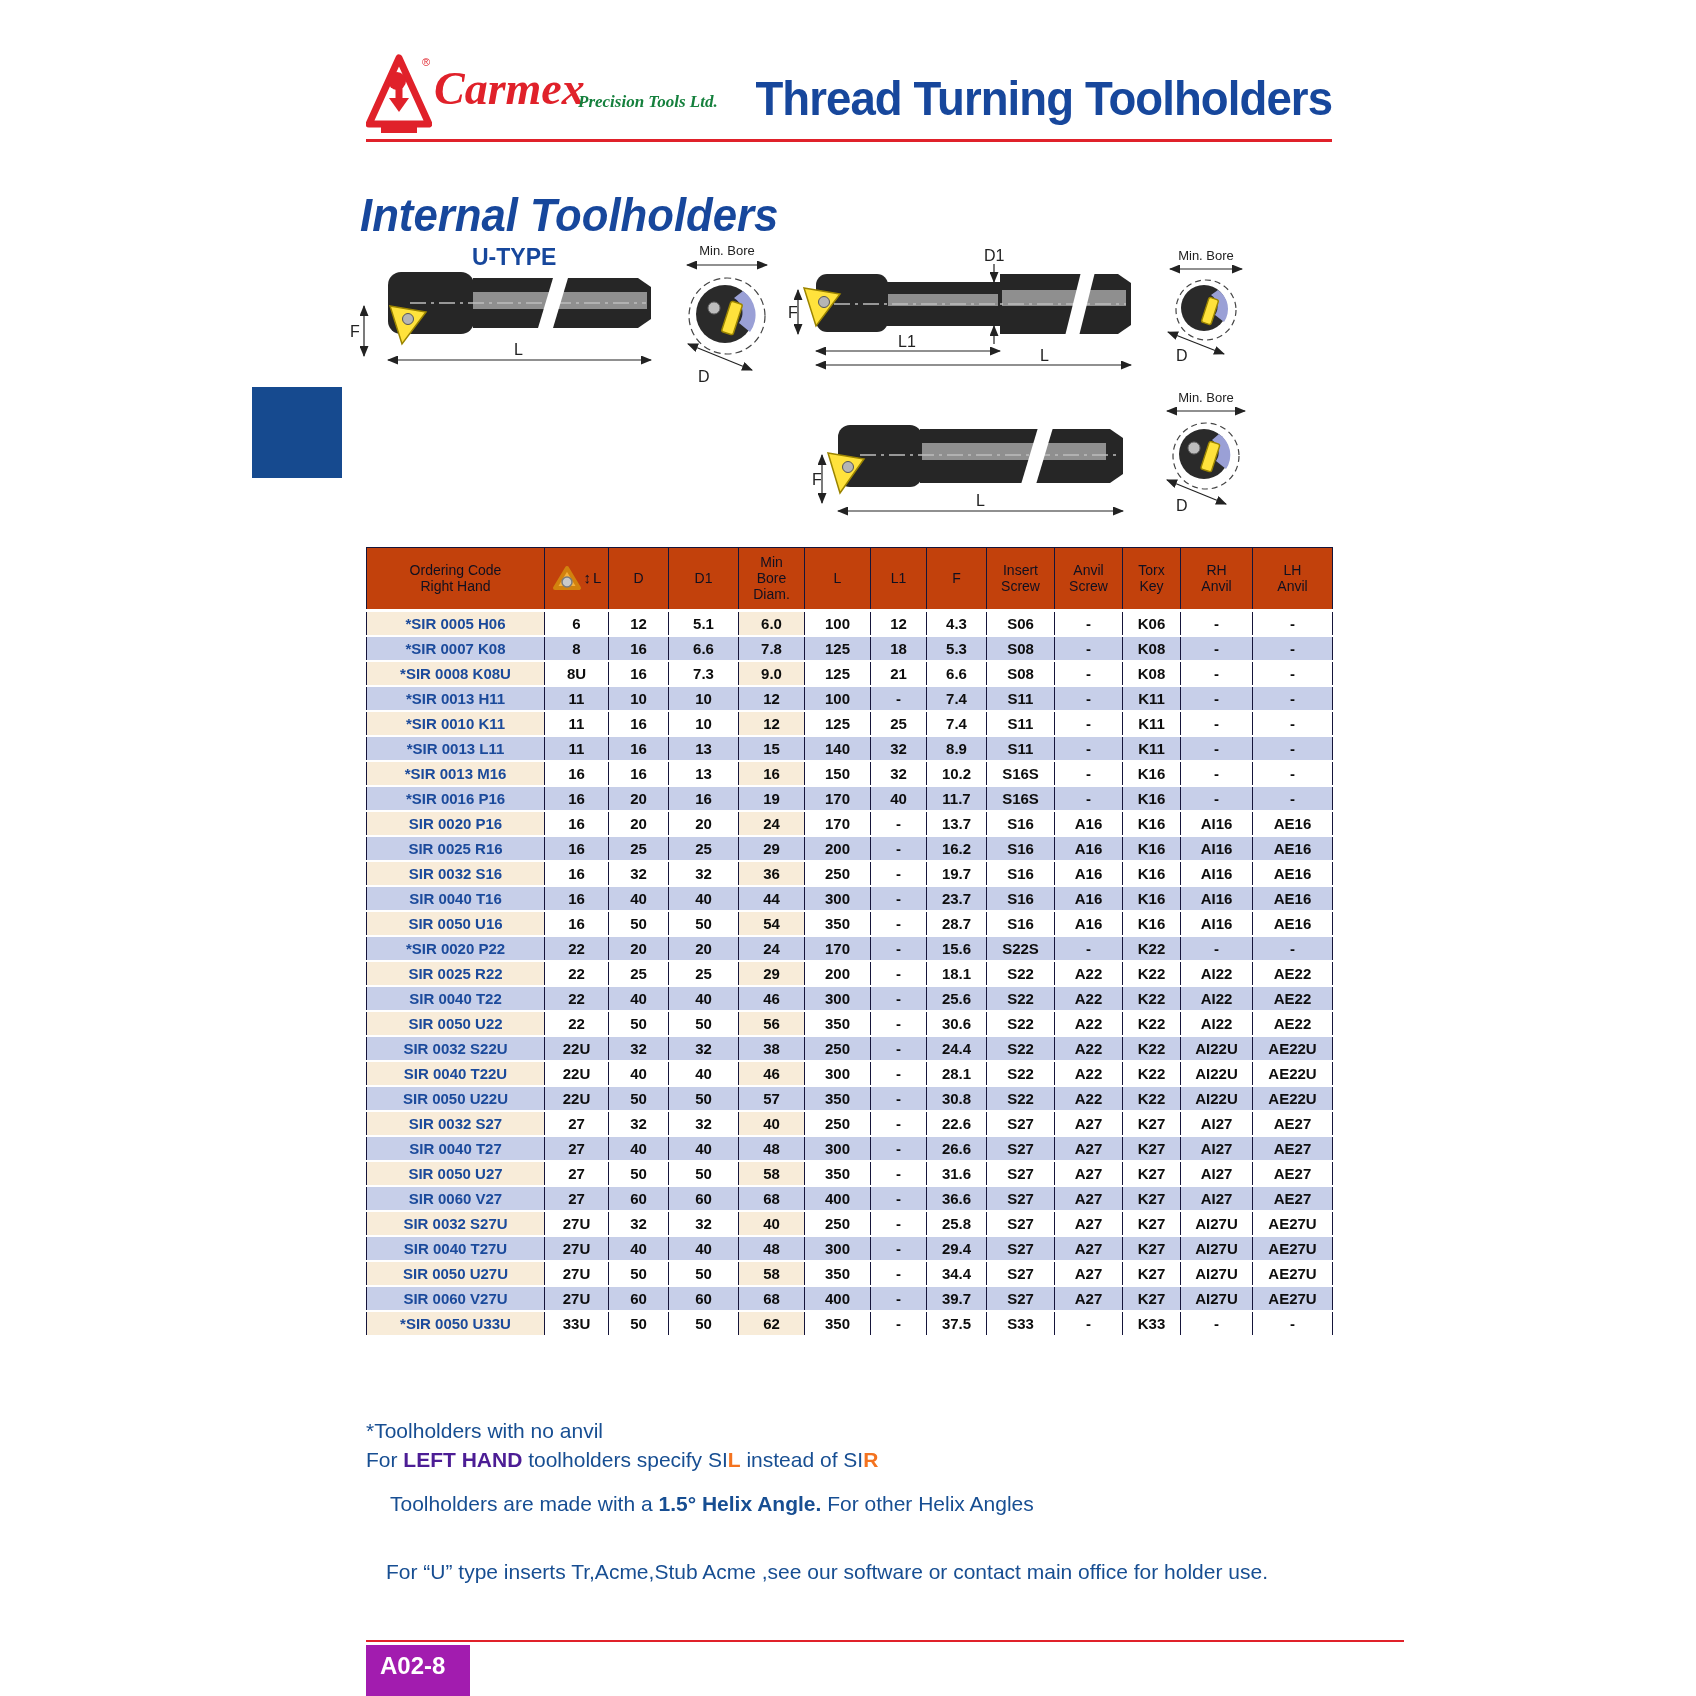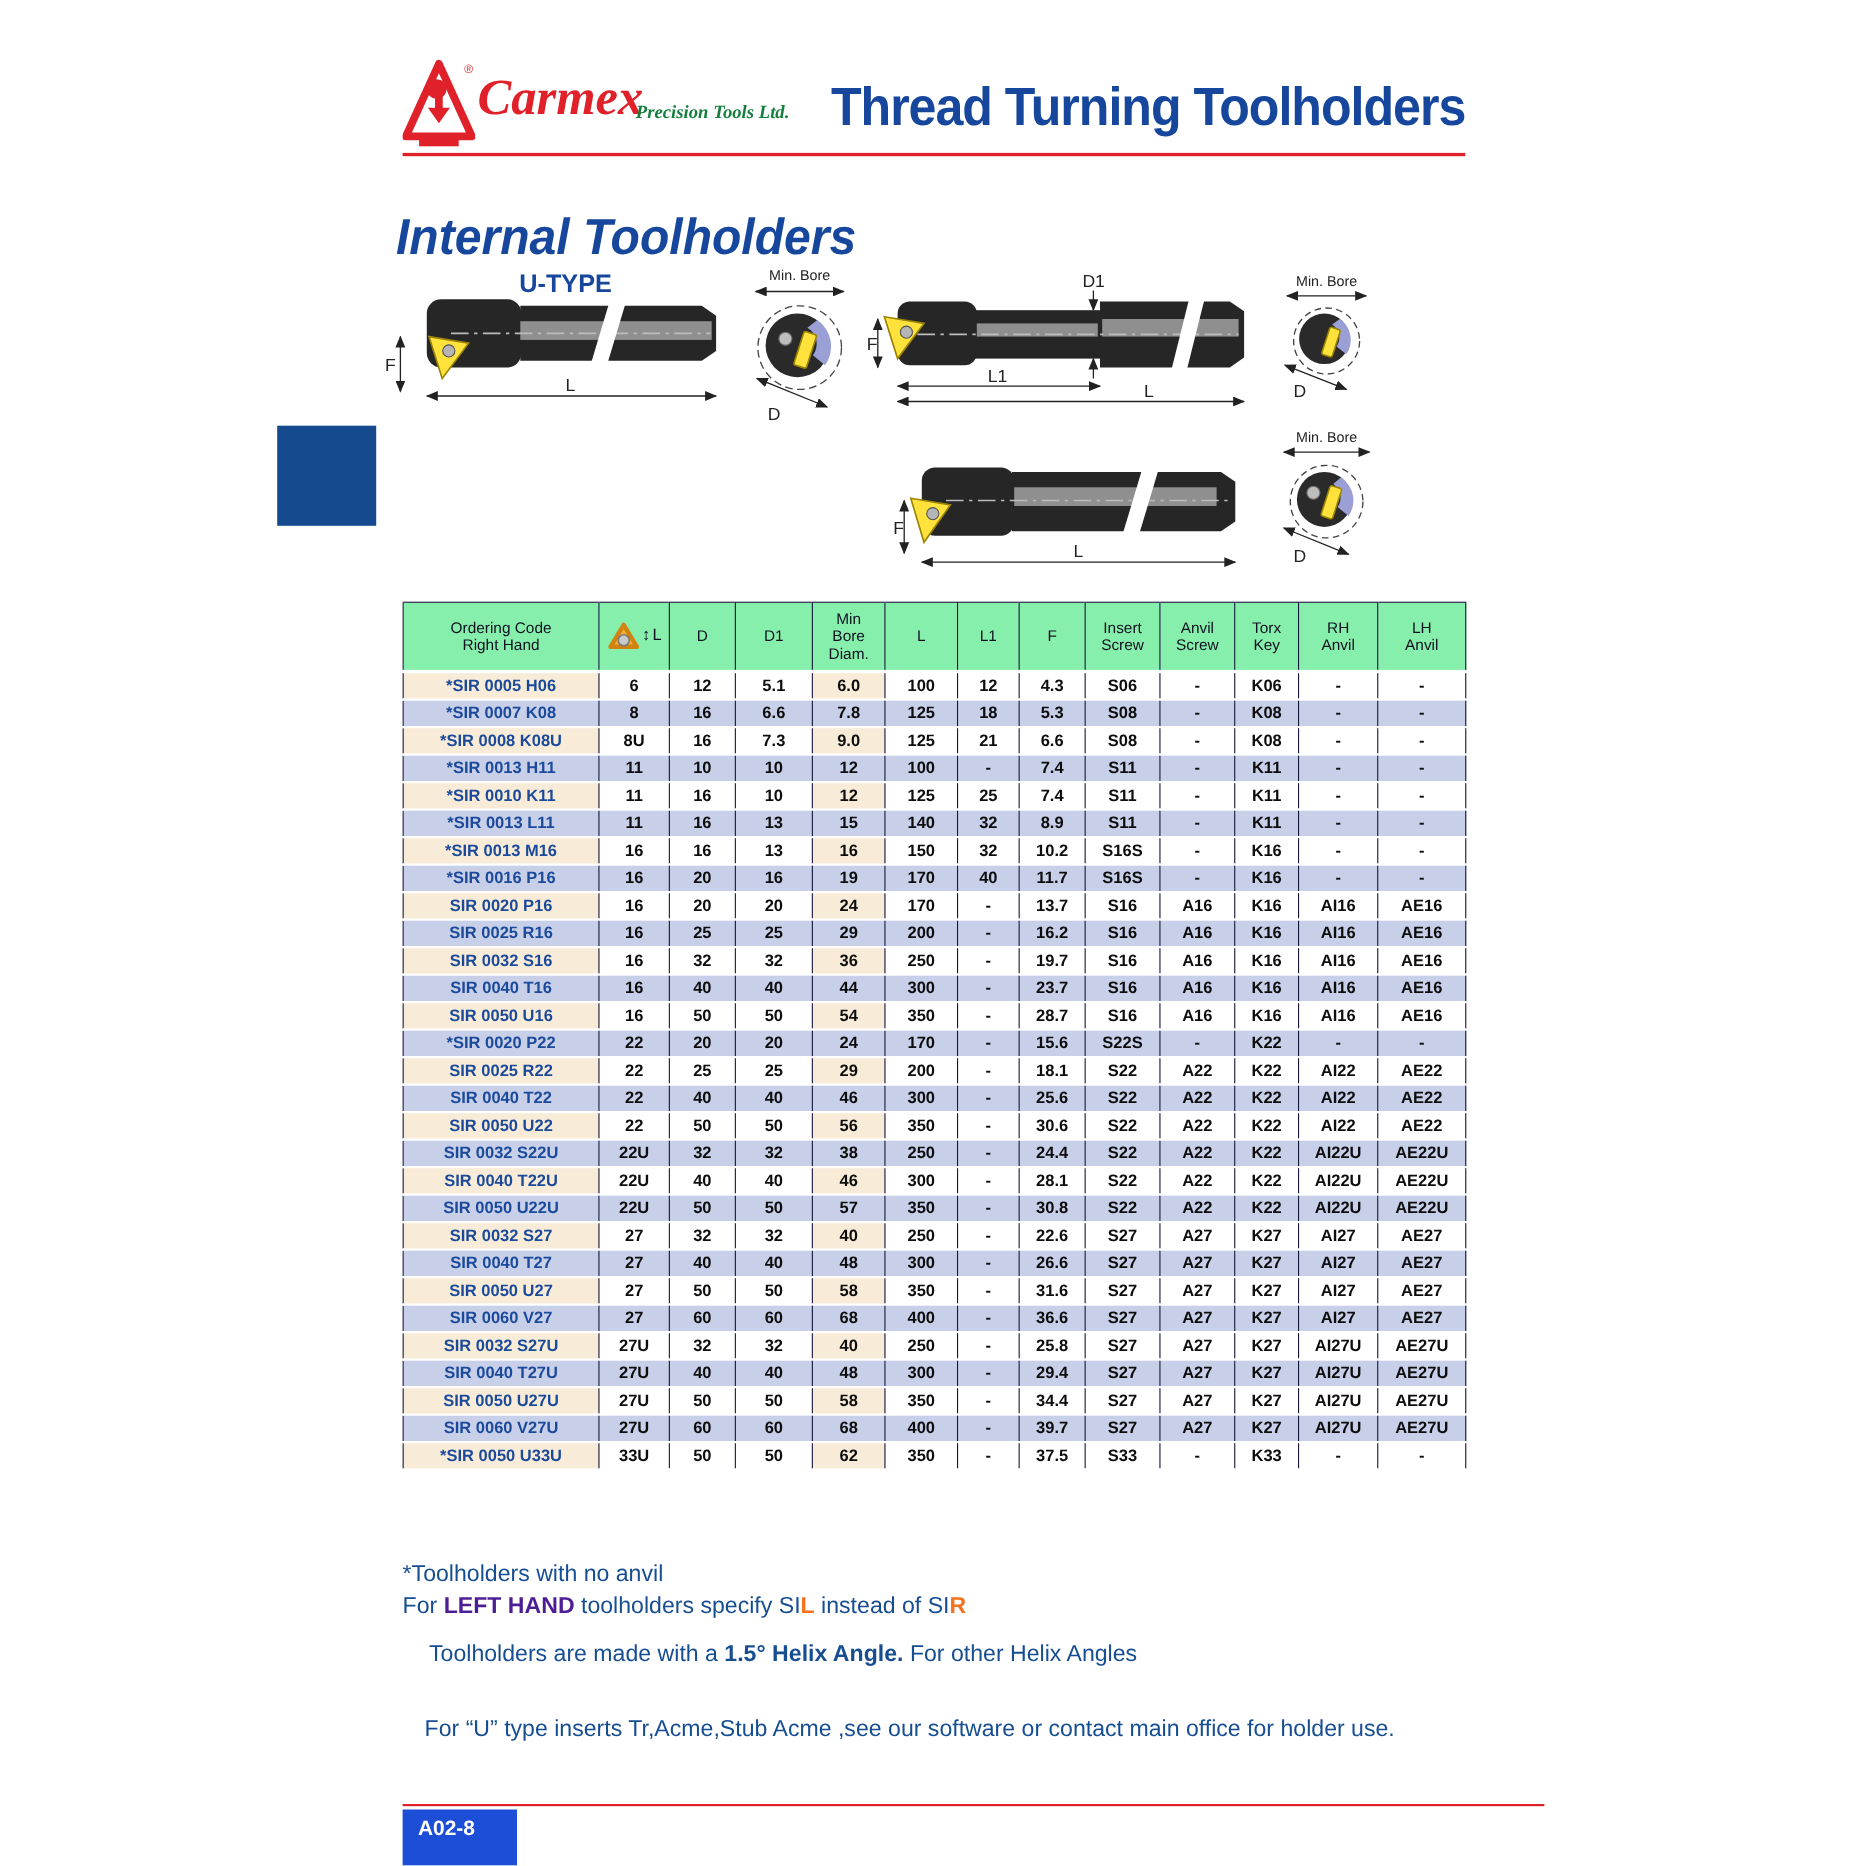--- a/index.html
+++ b/index.html
@@ -24,21 +24,21 @@
   .blue-square { left:252px; top:387px; width:90px; height:91px; background:#164a8f; }
 
   svg text.dimlbl { font-family:"Liberation Sans",sans-serif; font-size:16px; fill:#222; }
   svg text.smlbl  { font-family:"Liberation Sans",sans-serif; font-size:13px; fill:#222; }
   svg line.dim { stroke:#222; stroke-width:1.2; }
 
   
   .tbl-wrap { left:366px; top:547px; width:966px; }
   table { border-collapse:collapse; table-layout:fixed; width:966px;
           border-top:1px solid #15153a; border-bottom:1px solid #15153a; }
-  th { background:#86efac; color:#101020; font-size:14px; font-weight:normal; height:54px;
+  th { background:#c2410c; color:#101020; font-size:14px; font-weight:normal; height:54px;
        white-space:pre-line; line-height:1.12; text-align:center; vertical-align:middle;
        border-left:1px solid #15153a; border-bottom:3px solid #fff; padding:1px; }
   th:last-child { border-right:1px solid #15153a; }
   td { height:25px; font-size:15px; font-weight:bold; color:#0d0d0d; text-align:center;
        vertical-align:middle; border-left:1px solid #15153a; border-bottom:2px solid #fff;
        padding:0 1px; background:#fff; }
   td:last-child { border-right:1px solid #15153a; }
   tbody td.col-code { color:#1b4a9b; }
   tbody tr:nth-child(even) td { background:#c7cfe9; }
   tbody tr:nth-child(odd) td.col-code,
@@ -48,22 +48,22 @@
   .ins-l  { font-size:15px; color:#101020; }
 
   
   .note { left:366px; font-size:21px; color:#174e92; white-space:nowrap; }
   .orange { color:#4c1d95; font-weight:bold; }
   .orange-ch { color:#f4731f; font-weight:bold; }
   .bold-blue { font-weight:bold; }
 
   
   .footer-rule { left:366px; top:1640px; width:1038px; height:2px; background:#e0212a; }
-  .footer-box  { left:366px; top:1645px; width:104px; height:51px; background:#1d4ed8;
-                 color:#fff; font-size:19px; font-weight:bold; padding:7px 0 0 14px; }
+  .footer-box  { left:366px; top:1645px; width:104px; height:51px; background:#a21caf;
+                 color:#fff; font-size:24px; font-weight:bold; padding:7px 0 0 14px; }
 </style>
 </head>
 <body>
 
 <div class="page">
 
   
   <svg width="0" height="0">
     <defs>
       <marker id="ah" markerWidth="11" markerHeight="9" refX="10" refY="4.5" orient="auto-start-reverse" markerUnits="userSpaceOnUse">

